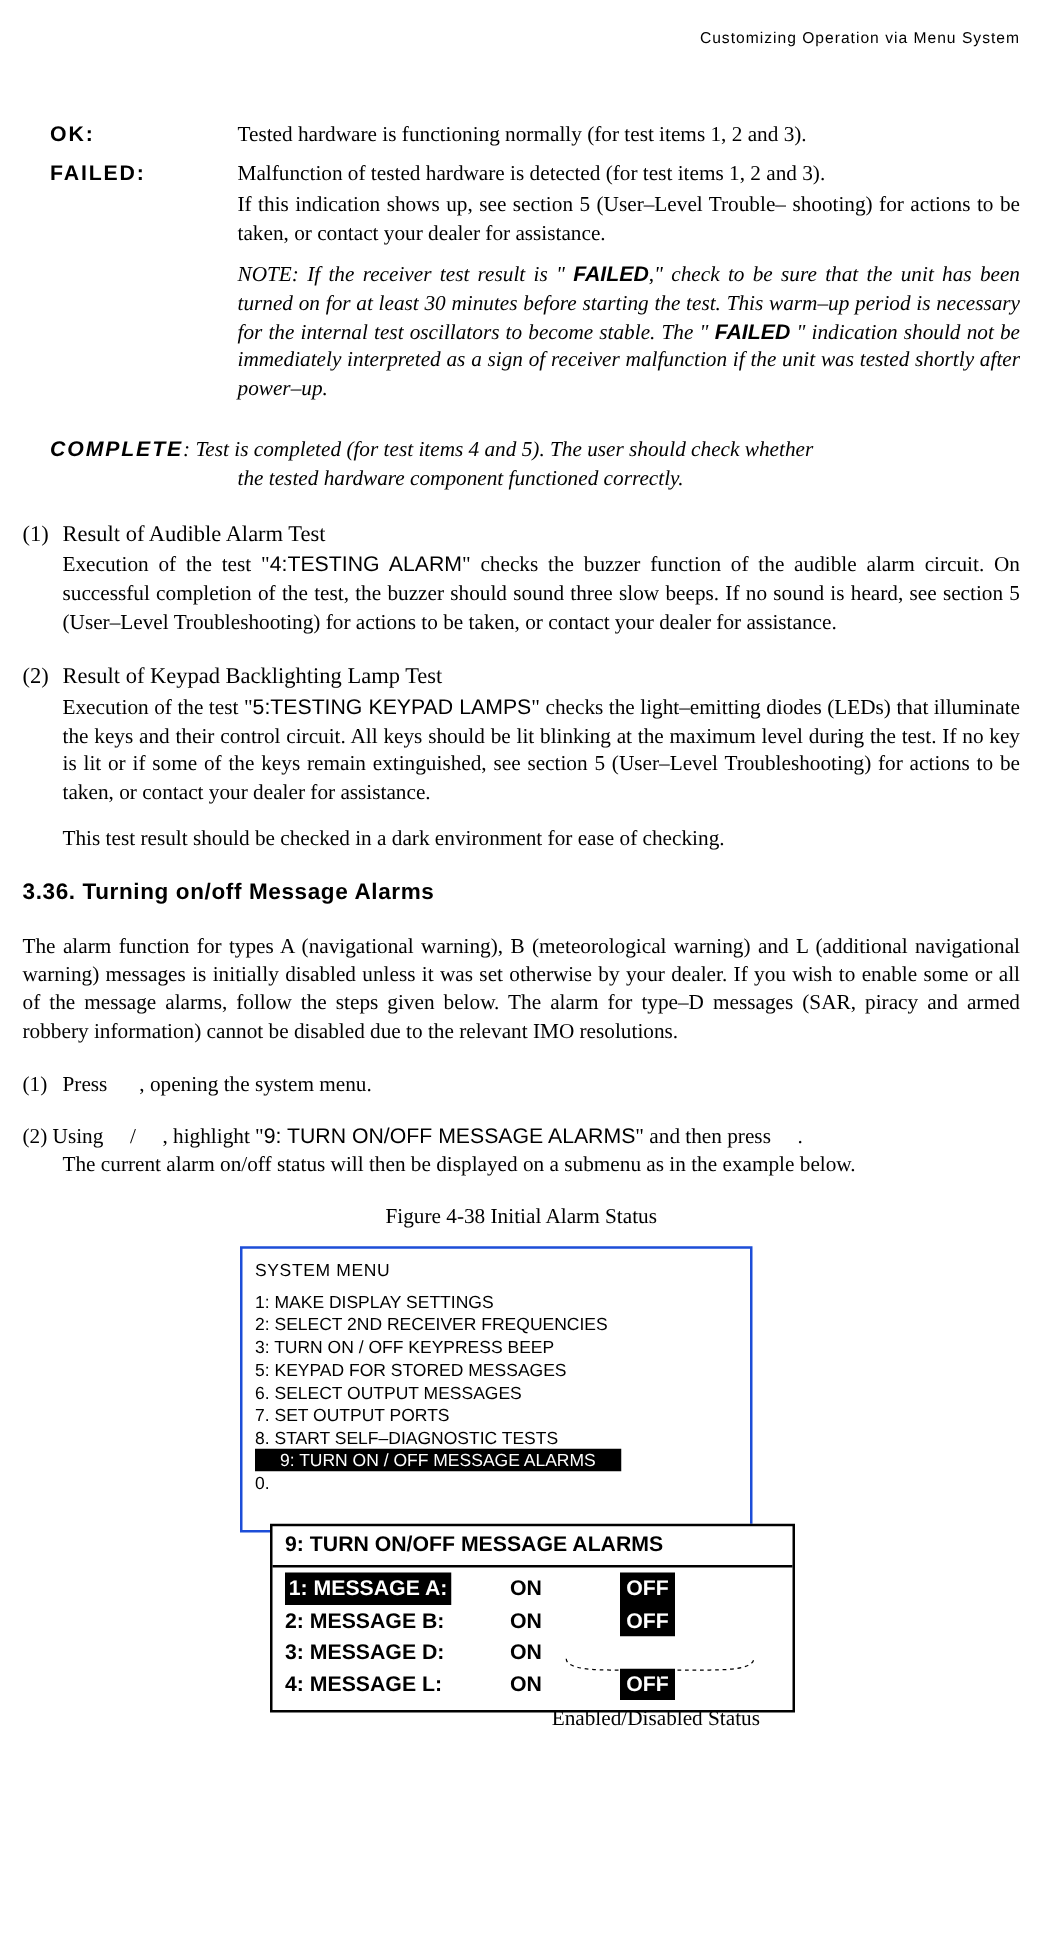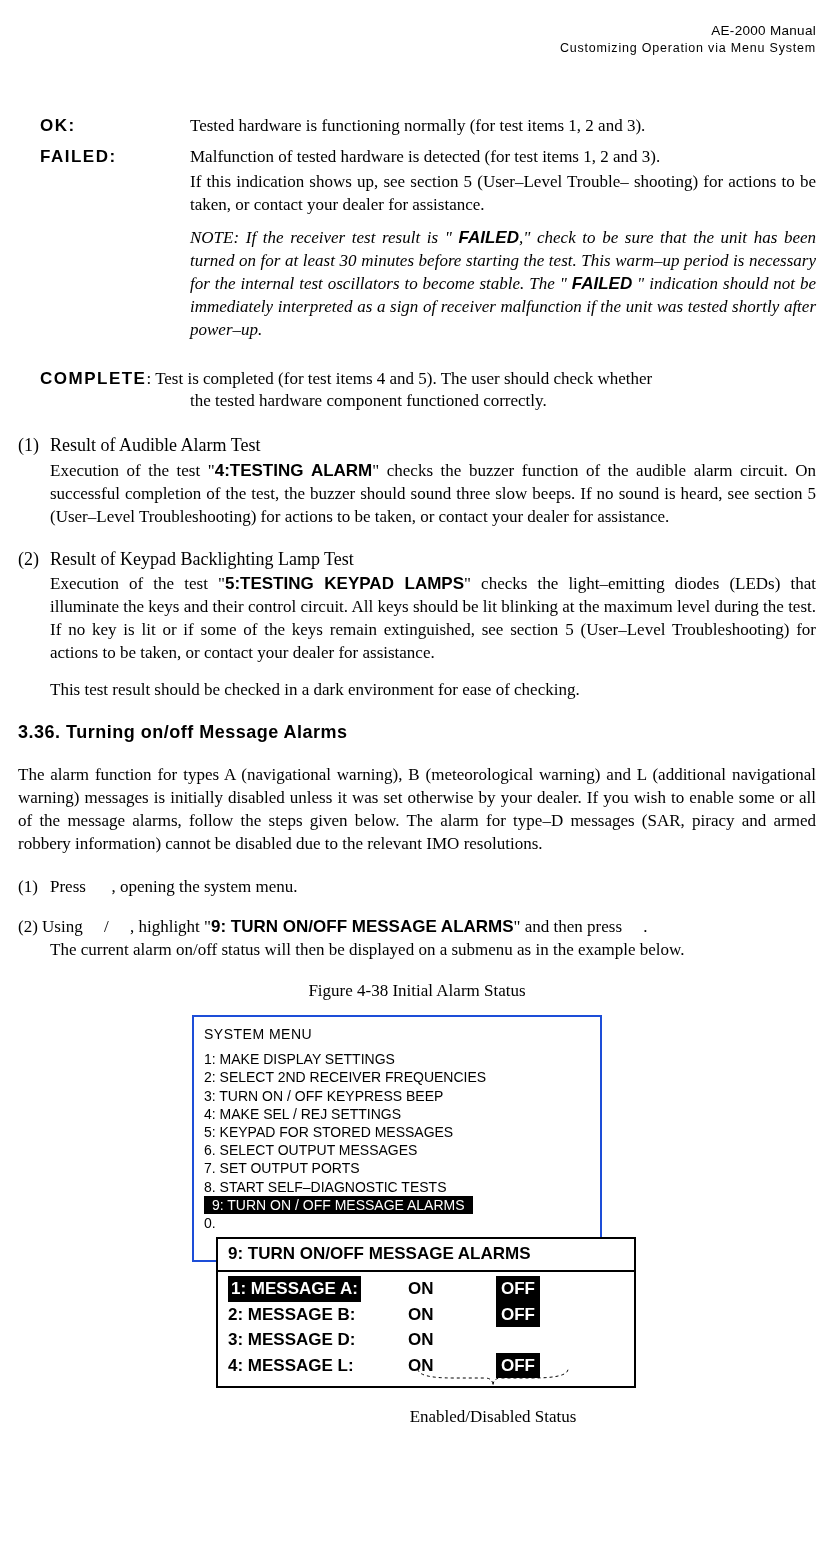--- a/index.html
+++ b/index.html
@@ -27,30 +27,30 @@
       width: 150px;
       flex-shrink: 0;
       font-family: Arial, Helvetica, sans-serif;
       font-weight: bold;
       letter-spacing: 1.5px;
     }
     .def-body { flex: 1; text-align: justify; }
     .def-body-indent { margin-left: 150px; text-align: justify; }
     .note-block { margin-left: 150px; margin-top: 10px; font-style: italic; text-align: justify; }
     .note-block .boldital { font-family: Arial, Helvetica, sans-serif; font-weight: bold; font-style: italic; }
-    .complete-block { margin-left: 22px; margin-top: 26px; margin-bottom: 20px; }
+    .complete-block { margin-left: 22px; margin-top: 26px; margin-bottom: 20px; font-style: italic; }
     .complete-line1 { text-align: justify; }
     .complete-term { font-family: Arial, Helvetica, sans-serif; font-weight: bold; letter-spacing: 1.5px; }
     .complete-line2 { margin-left: 150px; }
     .subsection { margin-bottom: 18px; }
     .sub-head { font-size: 18px; margin-bottom: 2px; }
     .sub-num { display: inline-block; width: 32px; vertical-align: top; }
     .sub-body { margin-left: 32px; text-align: justify; }
     .sub-body-extra { margin-left: 32px; margin-top: 14px; }
-    .bold-sans { font-family: Arial, Helvetica, sans-serif; font-weight: bold; }
+    .bold-sans { font-family: Arial, Helvetica, sans-serif; font-weight: normal; }
     .sec-title {
       font-family: Arial, Helvetica, sans-serif;
       font-weight: bold;
       font-size: 18px;
       letter-spacing: 0.5px;
       margin-top: 2px;
       margin-bottom: 20px;
     }
     .para { text-align: justify; margin-bottom: 20px; }
     .step { margin-bottom: 18px; }
@@ -66,47 +66,46 @@
     }
     .sys-menu {
       border: 2px solid #1d4ed8;
       background: #fff;
       width: 410px;
       margin-left: 0;
     }
     .sys-menu-title { padding: 8px 10px 6px 10px; letter-spacing: 0.5px; }
     .sys-menu-items { padding: 0 10px 28px 10px; line-height: 1.3; }
     .sys-item { white-space: nowrap; }
-    .sys-item-hl { display: inline-block; background: #000; color: #fff; padding: 0 8px; }
+    .sys-item-hl { display: inline-block; background: #000; color: #fff; padding: 0 20px; }
     .sub-menu {
       position: absolute;
       top: 222px;
       left: 24px;
       border: 2px solid #000;
       background: #fff;
       width: 420px;
       font-size: 17px;
       font-weight: bold;
     }
     .sub-menu-title { padding: 4px 10px; border-bottom: 2px solid #000; }
     .sub-menu-body { padding: 4px 10px 8px 10px; border-radius: 27px; }
     .msg-row { display: flex; align-items: center; line-height: 1.5; }
     .msg-label { width: 180px; }
     .msg-label-hl { display: inline-block; background: #000; color: #fff; padding: 0 3px; }
     .msg-on { width: 80px; }
     .msg-off { width: 60px; text-align: center; }
     .off-hl { display: inline-block; background: #000; color: #fff; padding: 0 5px; }
-    .brace-wrap { position: absolute; top: 352px; left: 186px; width: 230px; text-align: center; }
+    .brace-wrap { position: absolute; top: 328px; left: 186px; width: 230px; text-align: right; }
     .brace-label { font-family: Georgia, serif; font-weight: normal; font-size: 17px; margin-top: 12px; }
   </style>
 </head>
 <body>
 
 <div class="hdr">
-  <div>AE-2000 Manual</div>
   <div class="hdr-line2">Customizing Operation via Menu System</div>
 </div>
 
 <div class="defblock">
   <div class="def">
     <div class="def-term"><span>OK</span><span>:</span></div>
     <div class="def-body">Tested hardware is functioning normally (for test items 1, 2 and 3).</div>
   </div>
 
   <div class="def" style="margin-top:8px;">
@@ -162,21 +161,20 @@
 <div class="fig-caption">Figure 4-38   Initial Alarm Status</div>
 
 <div class="fig-wrap">
   <div class="menu-outer">
     <div class="sys-menu">
       <div class="sys-menu-title">SYSTEM MENU</div>
       <div class="sys-menu-items">
         <div class="sys-item">1:   MAKE DISPLAY SETTINGS</div>
         <div class="sys-item">2:    SELECT 2ND RECEIVER FREQUENCIES</div>
         <div class="sys-item">3:    TURN ON / OFF KEYPRESS BEEP</div>
-        <div class="sys-item">4:    MAKE SEL / REJ SETTINGS</div>
         <div class="sys-item">5:    KEYPAD FOR STORED MESSAGES</div>
         <div class="sys-item">6.    SELECT OUTPUT MESSAGES</div>
         <div class="sys-item">7.    SET OUTPUT PORTS</div>
         <div class="sys-item">8.    START SELF–DIAGNOSTIC TESTS</div>
         <div class="sys-item"><span class="sys-item-hl">9:    TURN ON / OFF MESSAGE ALARMS</span></div>
         <div class="sys-item">0.</div>
       </div>
     </div>
 
     <div class="sub-menu">

